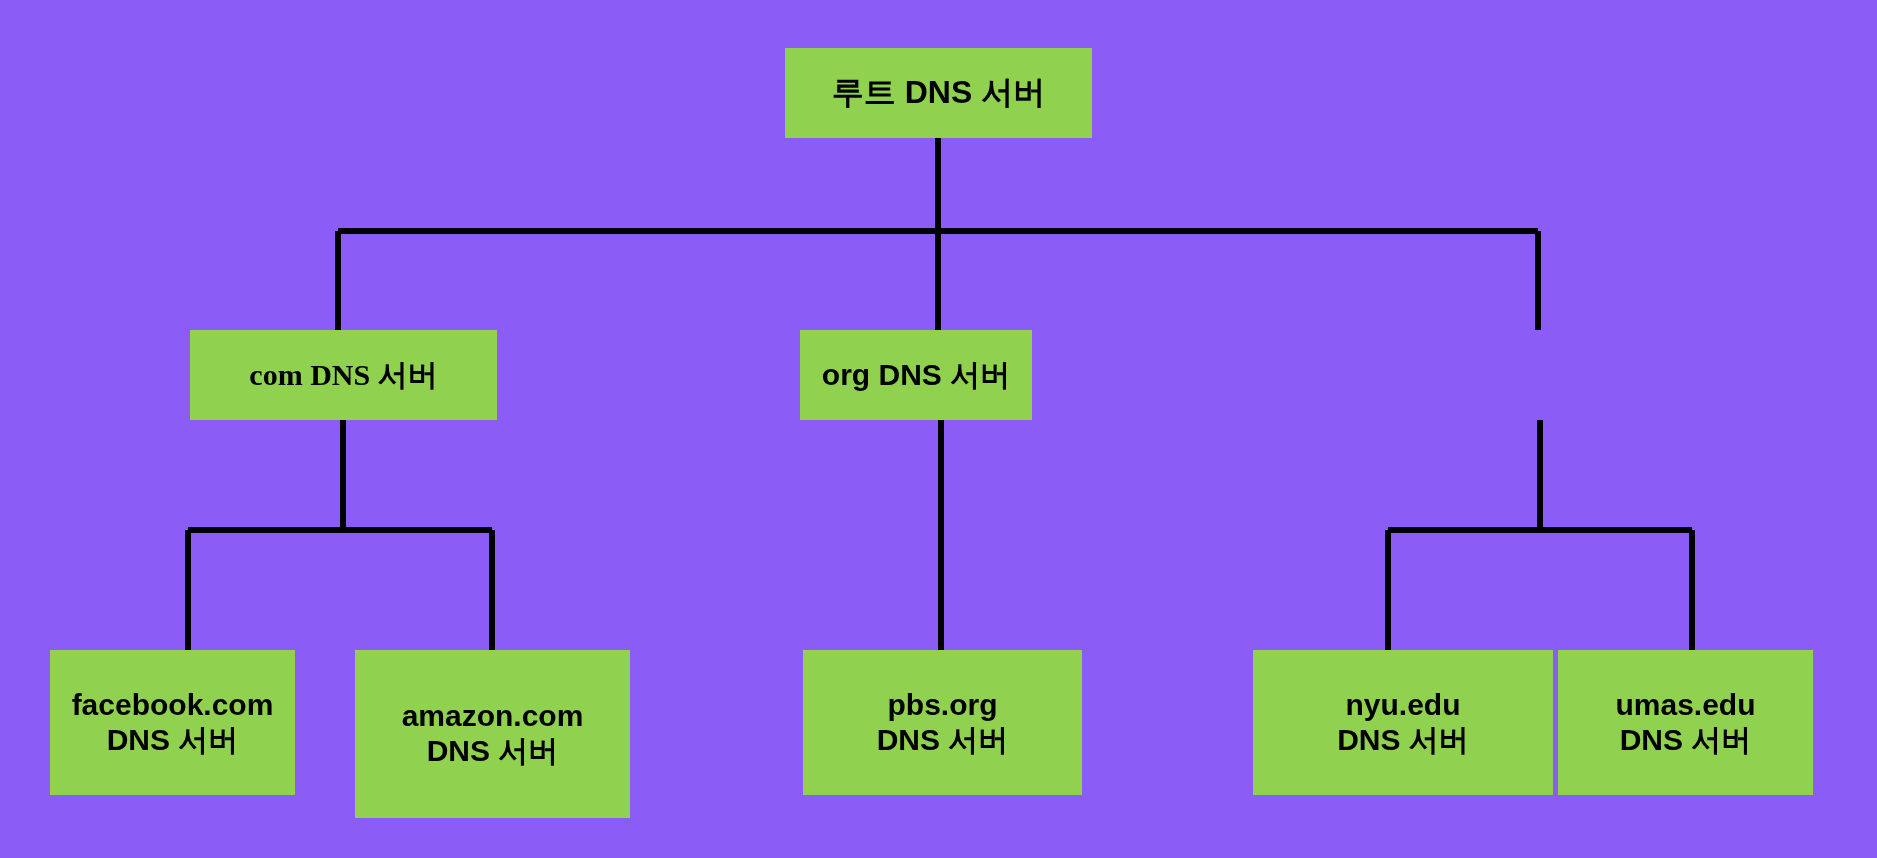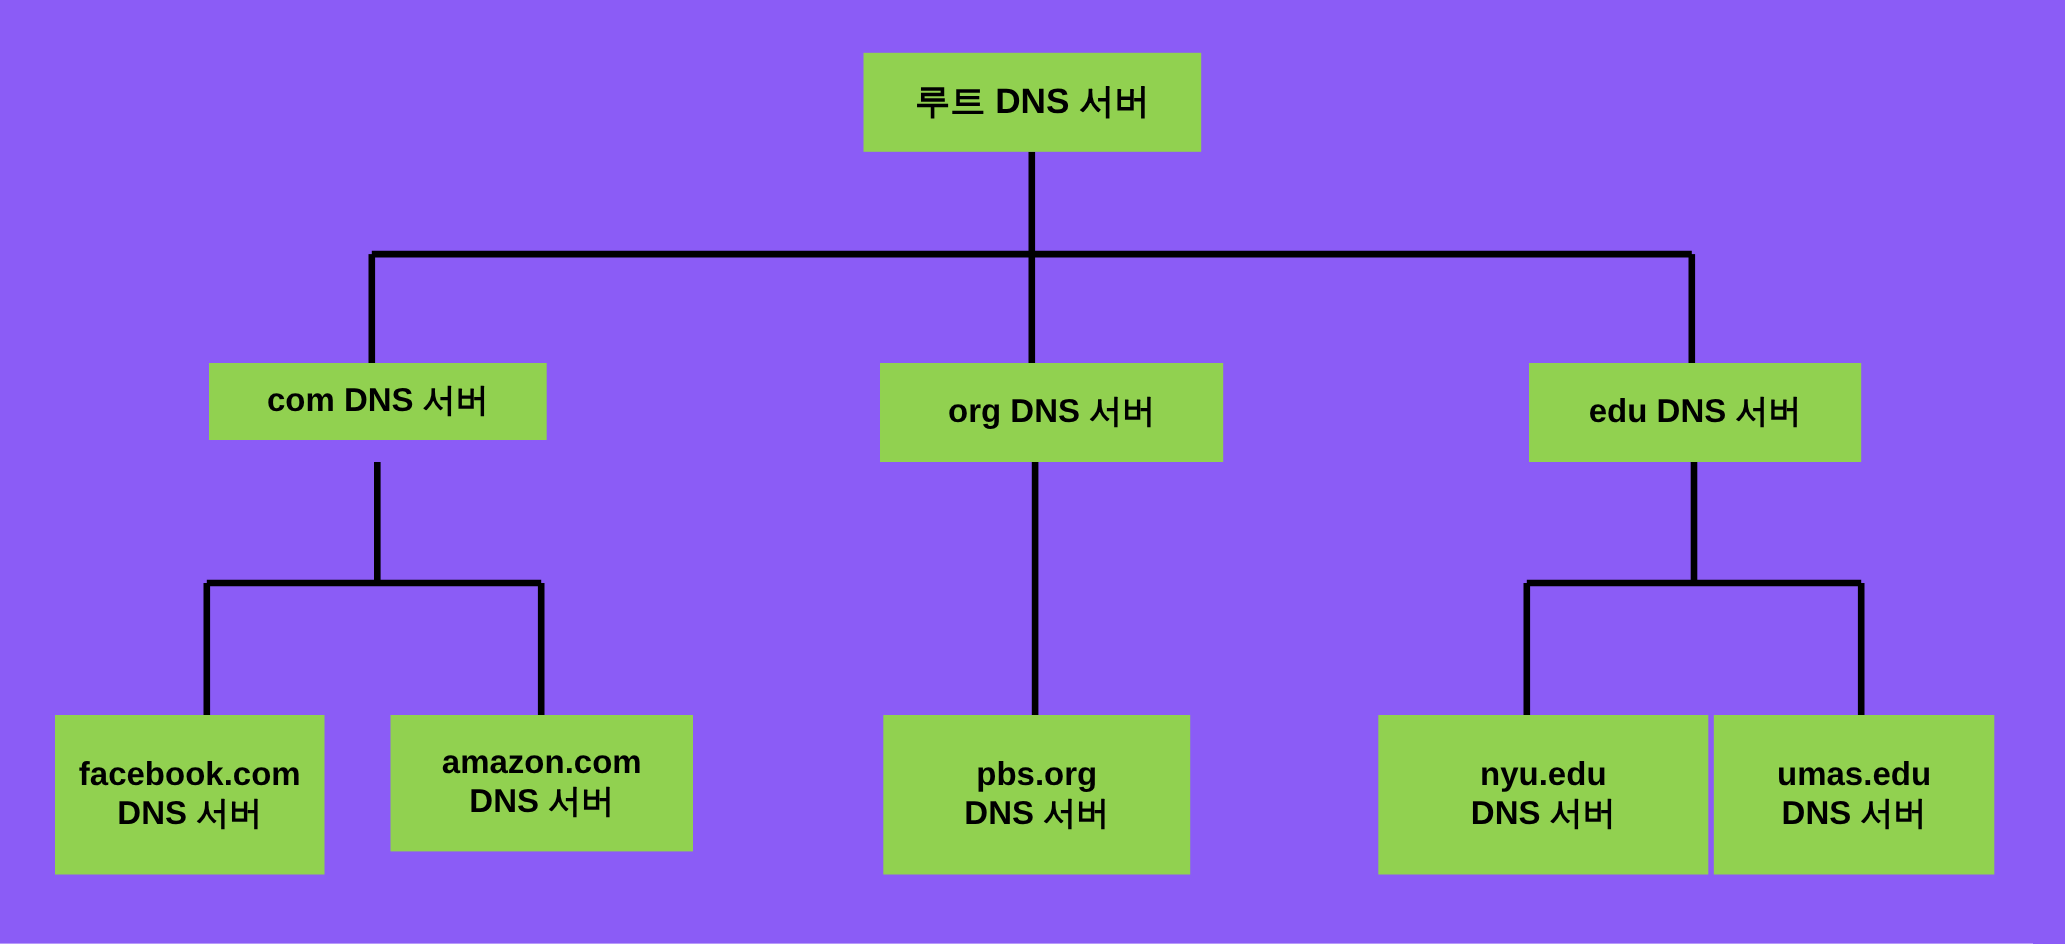--- a/index.html
+++ b/index.html
@@ -72,35 +72,32 @@
       <path d="M 1540 420 L 1540 530" stroke="#000000" stroke-width="6" fill="none" stroke-linecap="butt"></path>
       <path d="M 1388 530 L 1692 530" stroke="#000000" stroke-width="6" fill="none" stroke-linecap="butt"></path>
       <path d="M 1388 530 L 1388 650" stroke="#000000" stroke-width="6" fill="none" stroke-linecap="butt"></path>
       <path d="M 1692 530 L 1692 650" stroke="#000000" stroke-width="6" fill="none" stroke-linecap="butt"></path>
     </svg>
 
   <div class="node root" style="left: 785px; top: 48px; width: 307px; height: 90px; background: rgb(145, 209, 80); color: rgb(0, 0, 0);">
     <span class="node-line">루트 DNS 서버</span>
   </div>
 
-  <div class="node tld" style="left: 190px; top: 330px; width: 307px; height: 70px; background: rgb(145, 209, 80); color: rgb(0, 0, 0);">
+  <div class="node tld" style="left: 190px; top: 330px; width: 307px; height: 90px; background: rgb(145, 209, 80); color: rgb(0, 0, 0); font-family: Liberation Serif, serif;">
     <span class="node-line">com DNS 서버</span>
   </div>
-  <div class="node tld" style="left: 800px; top: 330px; width: 312px; height: 90px; background: rgb(145, 209, 80); color: rgb(0, 0, 0);">
+  <div class="node tld" style="left: 800px; top: 330px; width: 232px; height: 90px; background: rgb(145, 209, 80); color: rgb(0, 0, 0);">
     <span class="node-line">org DNS 서버</span>
-  </div>
-  <div class="node tld" style="left: 1390px; top: 330px; width: 302px; height: 90px; background: rgb(145, 209, 80); color: rgb(0, 0, 0);">
-    <span class="node-line">edu DNS 서버</span>
   </div>
 
   <div class="node auth" style="left: 50px; top: 650px; width: 245px; height: 145px; background: rgb(145, 209, 80); color: rgb(0, 0, 0);">
     <span class="node-line">facebook.com</span>
     <span class="node-line">DNS 서버</span>
   </div>
-  <div class="node auth" style="left: 355px; top: 650px; width: 275px; height: 124px; background: rgb(145, 209, 80); color: rgb(0, 0, 0);">
+  <div class="node auth" style="left: 355px; top: 650px; width: 275px; height: 168px; background: rgb(145, 209, 80); color: rgb(0, 0, 0);">
     <span class="node-line">amazon.com</span>
     <span class="node-line">DNS 서버</span>
   </div>
   <div class="node auth" style="left: 803px; top: 650px; width: 279px; height: 145px; background: rgb(145, 209, 80); color: rgb(0, 0, 0);">
     <span class="node-line">pbs.org</span>
     <span class="node-line">DNS 서버</span>
   </div>
   <div class="node auth" style="left: 1253px; top: 650px; width: 300px; height: 145px; background: rgb(145, 209, 80); color: rgb(0, 0, 0);">
     <span class="node-line">nyu.edu</span>
     <span class="node-line">DNS 서버</span>

